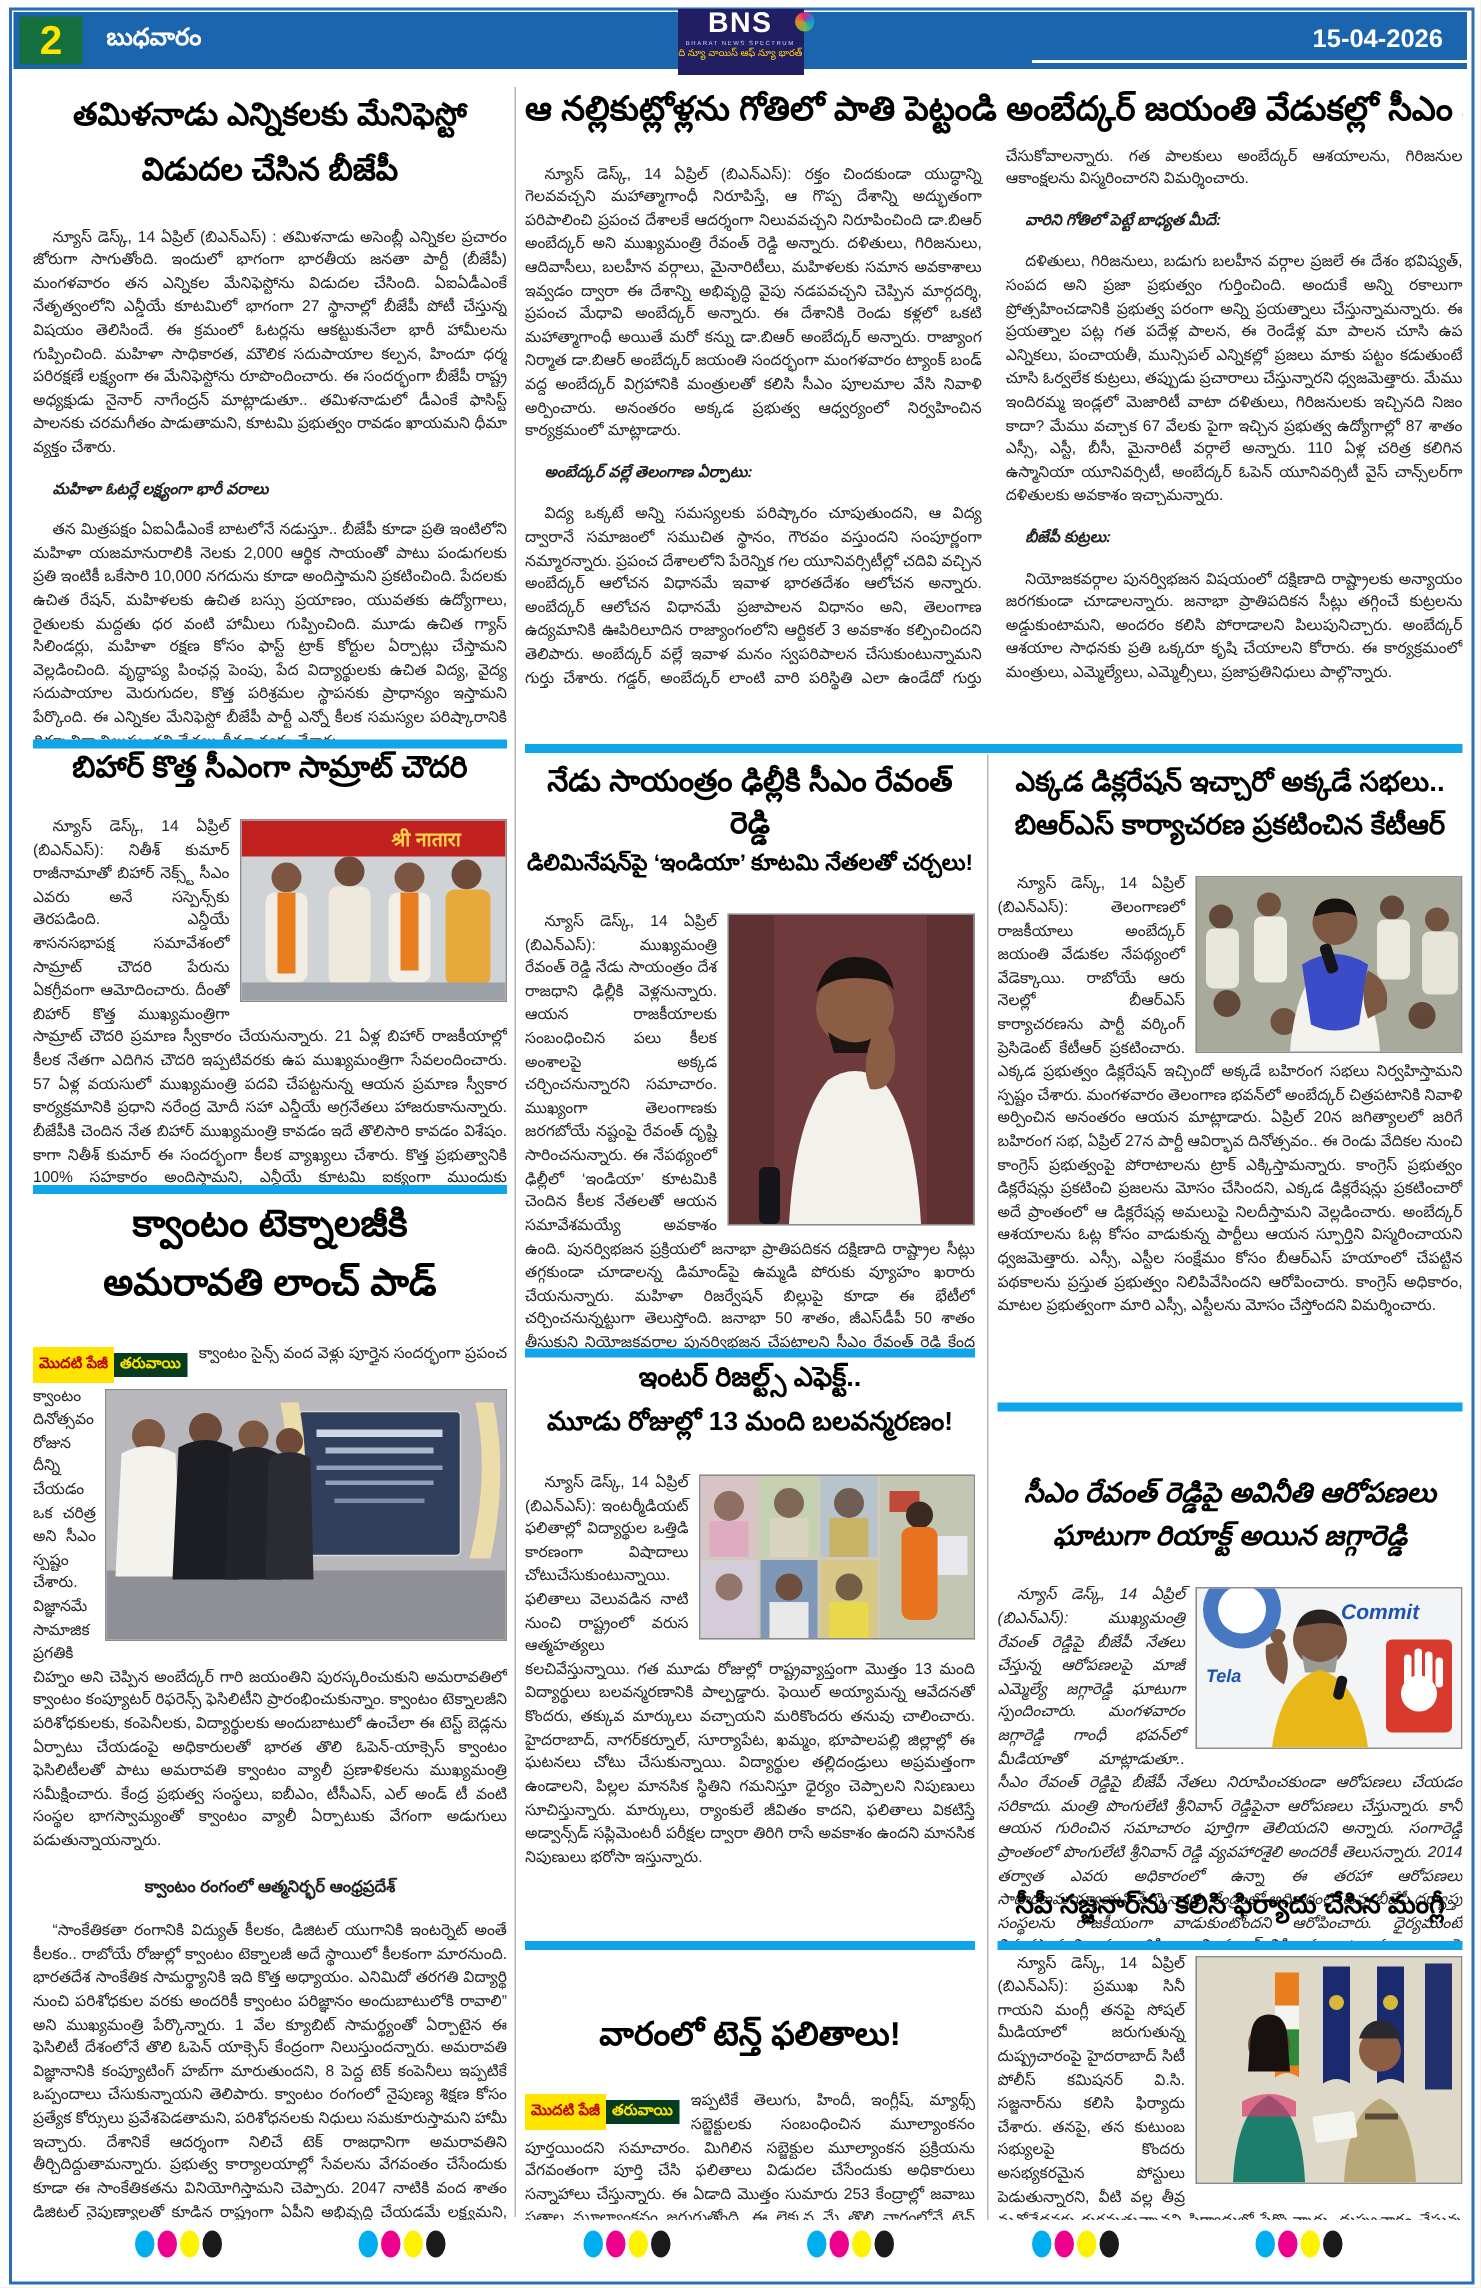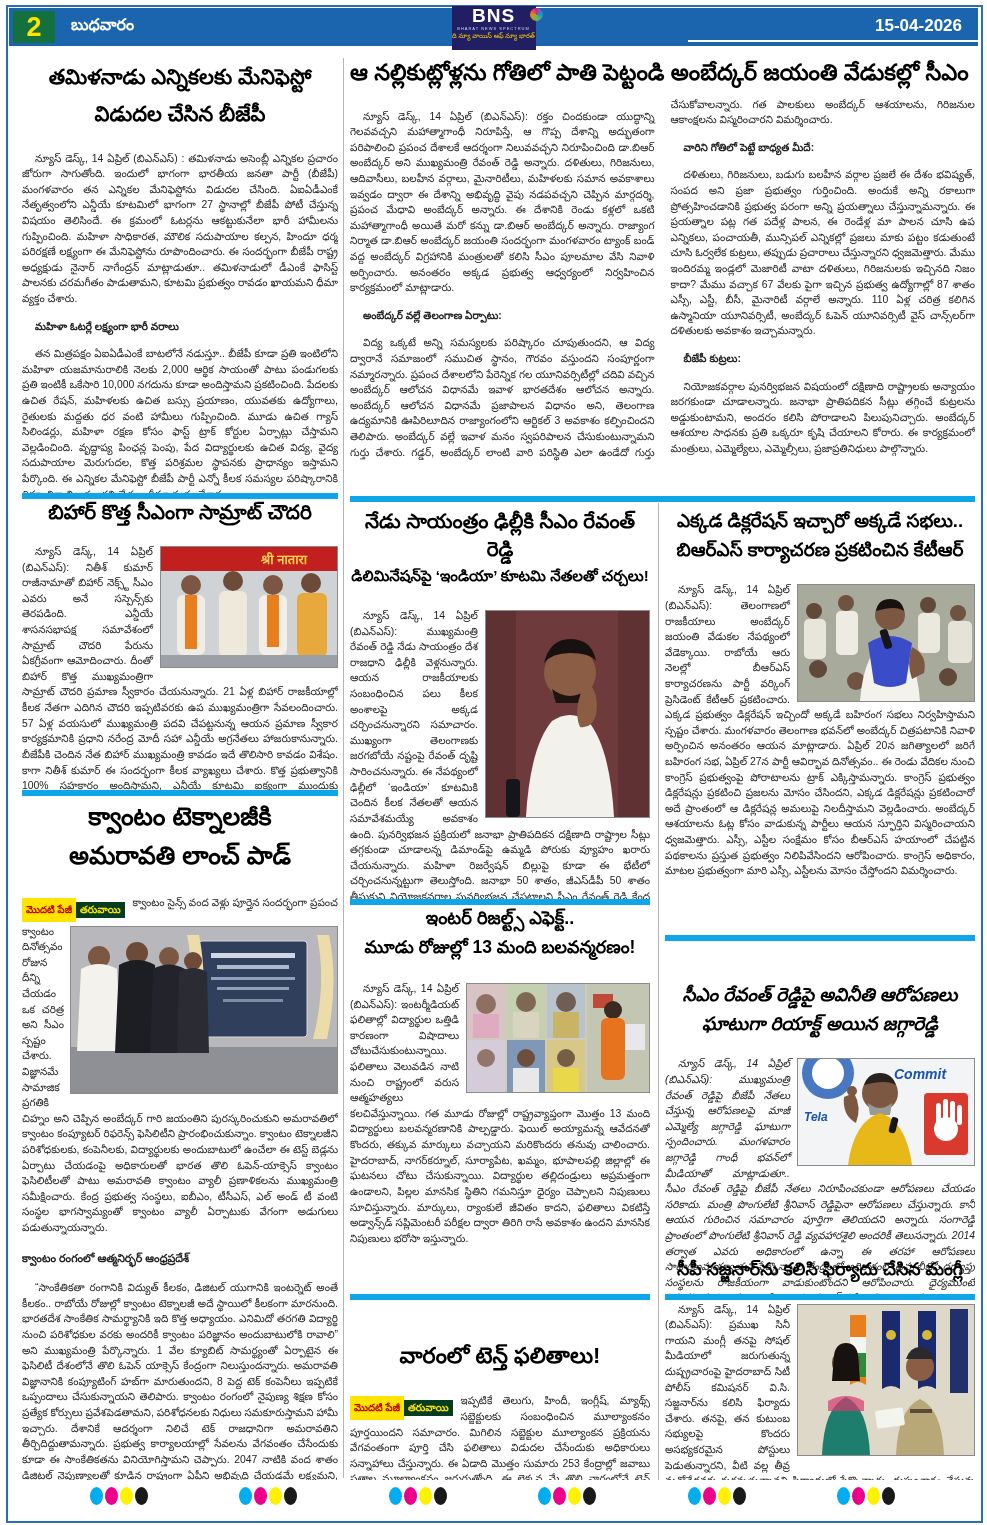--- a/index.html
+++ b/index.html
@@ -31,22 +31,22 @@
   .hl.quantum{font-size:25px;line-height:1.55;padding:4px 0 8px;}
   .hl.delhi{font-size:20px;line-height:1.4;padding:2px 0 2px;}
   .subhl{font-weight:bold;text-align:center;font-size:15px;padding:2px 0 8px;color:#000;}
   .hl.kicker{font-size:18px;padding:6px 0 2px;}
   .subhl.inter{font-size:17.5px;padding:2px 0 8px;}
   .hl.tenth{font-size:22px;line-height:1.6;padding:6px 0 8px;}
   .hl.two{font-size:18.5px;line-height:1.55;padding:2px 0 6px;}
   .hl.mangli{font-size:17.5px;line-height:1.4;padding:2px 0 8px;}
   .body{font-size:10.4px;line-height:1.5;text-align:justify;color:#222;}
   .body p{margin:12px 0 1px 0;text-indent:13px;}
-  .body p.sub{font-weight:bold;text-indent:13px;}
-  .body p.subc{font-weight:bold;text-align:left;text-indent:0;font-size:11px;padding:2px 0;}
+  .body p.sub{font-weight:bold;text-indent:13px;font-style:italic;}
+  .body p.subc{font-weight:bold;text-align:center;text-indent:0;font-size:11px;padding:2px 0;}
   .cols2{column-count:2;column-gap:16px;}
   .ph{border:1px solid #8a8a8a;background:#ddd;display:block;}
   .ph.fr{float:right;margin:2px 0 4px 7px;}
   .ph.frq{float:right;margin:2px 0 4px 6px;}
   .cont-tag{float:left;margin:3px 8px 2px 0;font-size:10px;font-weight:bold;line-height:14px;white-space:nowrap;}
   .cont-tag .t1{background:#ffe400;color:#c00000;padding:5px 4px;display:inline-block;}
   .cont-tag .t2{background:#063d1e;color:#ffe400;padding:1px 4px;display:inline-block;}
   .sep-b{border-bottom:6px solid #0ea5e9;}
   
   .press-marks{position:absolute;left:0;top:1487px;width:987px;display:flex;justify-content:space-evenly;}

